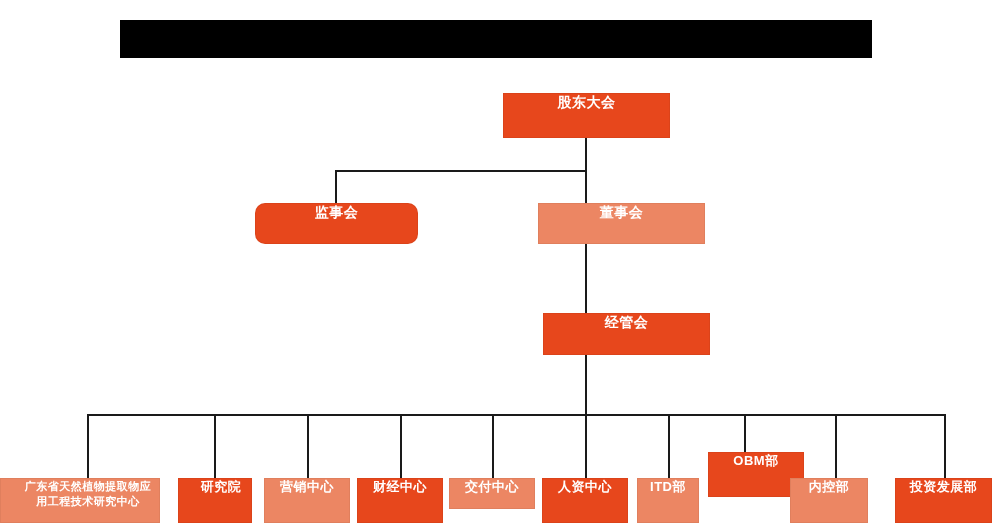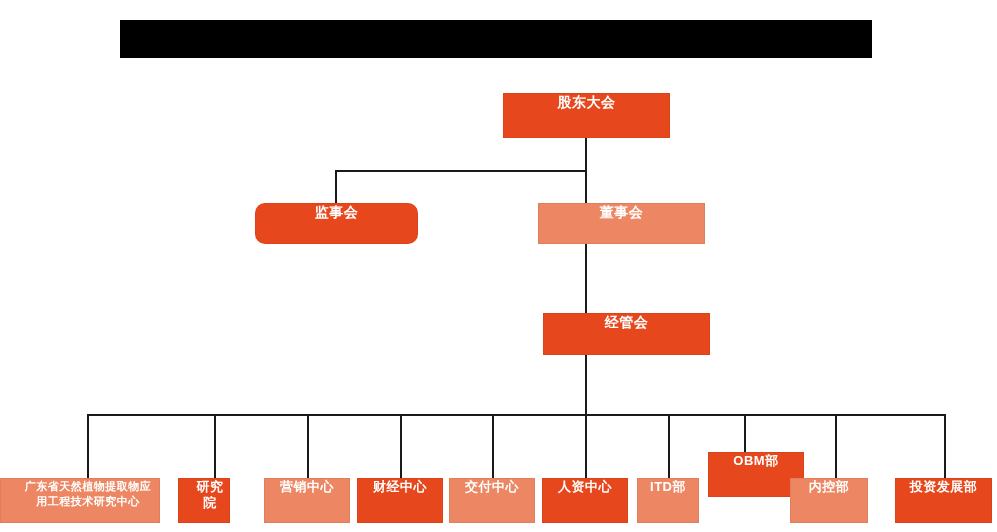--- a/index.html
+++ b/index.html
@@ -109,33 +109,33 @@
 
   <div class="node dark tier-node" style="left:503px; top:313px; width:167px; height:42px;margin-left:40px;">
     <span class="label">经管会</span>
   </div>
 
   <div class="node light leaf-node multiline" style="left:0px; top:478px; width:160px; height:45px;padding-left:16px;">
     <span class="label">广东省天然植物提取物应
 用工程技术研究中心</span>
   </div>
 
-  <div class="node dark leaf-node" style="left:178px; top:478px; width:52px; height:45px;padding-left:12px;">
+  <div class="node dark leaf-node" style="left:178px; top:478px; width:74px; height:45px;padding-left:12px;">
     <span class="label">研究院</span>
   </div>
 
   <div class="node dark leaf-node" style="left:357px; top:478px; width:86px; height:45px;">
     <span class="label">财经中心</span>
   </div>
 
   <div class="node light leaf-node" style="left:264px; top:478px; width:86px; height:45px;">
     <span class="label">营销中心</span>
   </div>
 
-  <div class="node light leaf-node" style="left:449px; top:478px; width:86px; height:45px;">
+  <div class="node light leaf-node" style="left:449px; top:478px; width:86px; height:31px;">
     <span class="label">交付中心</span>
   </div>
 
   <div class="node dark leaf-node" style="left:542px; top:478px; width:86px; height:45px;">
     <span class="label">人资中心</span>
   </div>
 
   <div class="node light leaf-node" style="left:637px; top:478px; width:62px; height:45px;">
     <span class="label">ITD部</span>
   </div>

